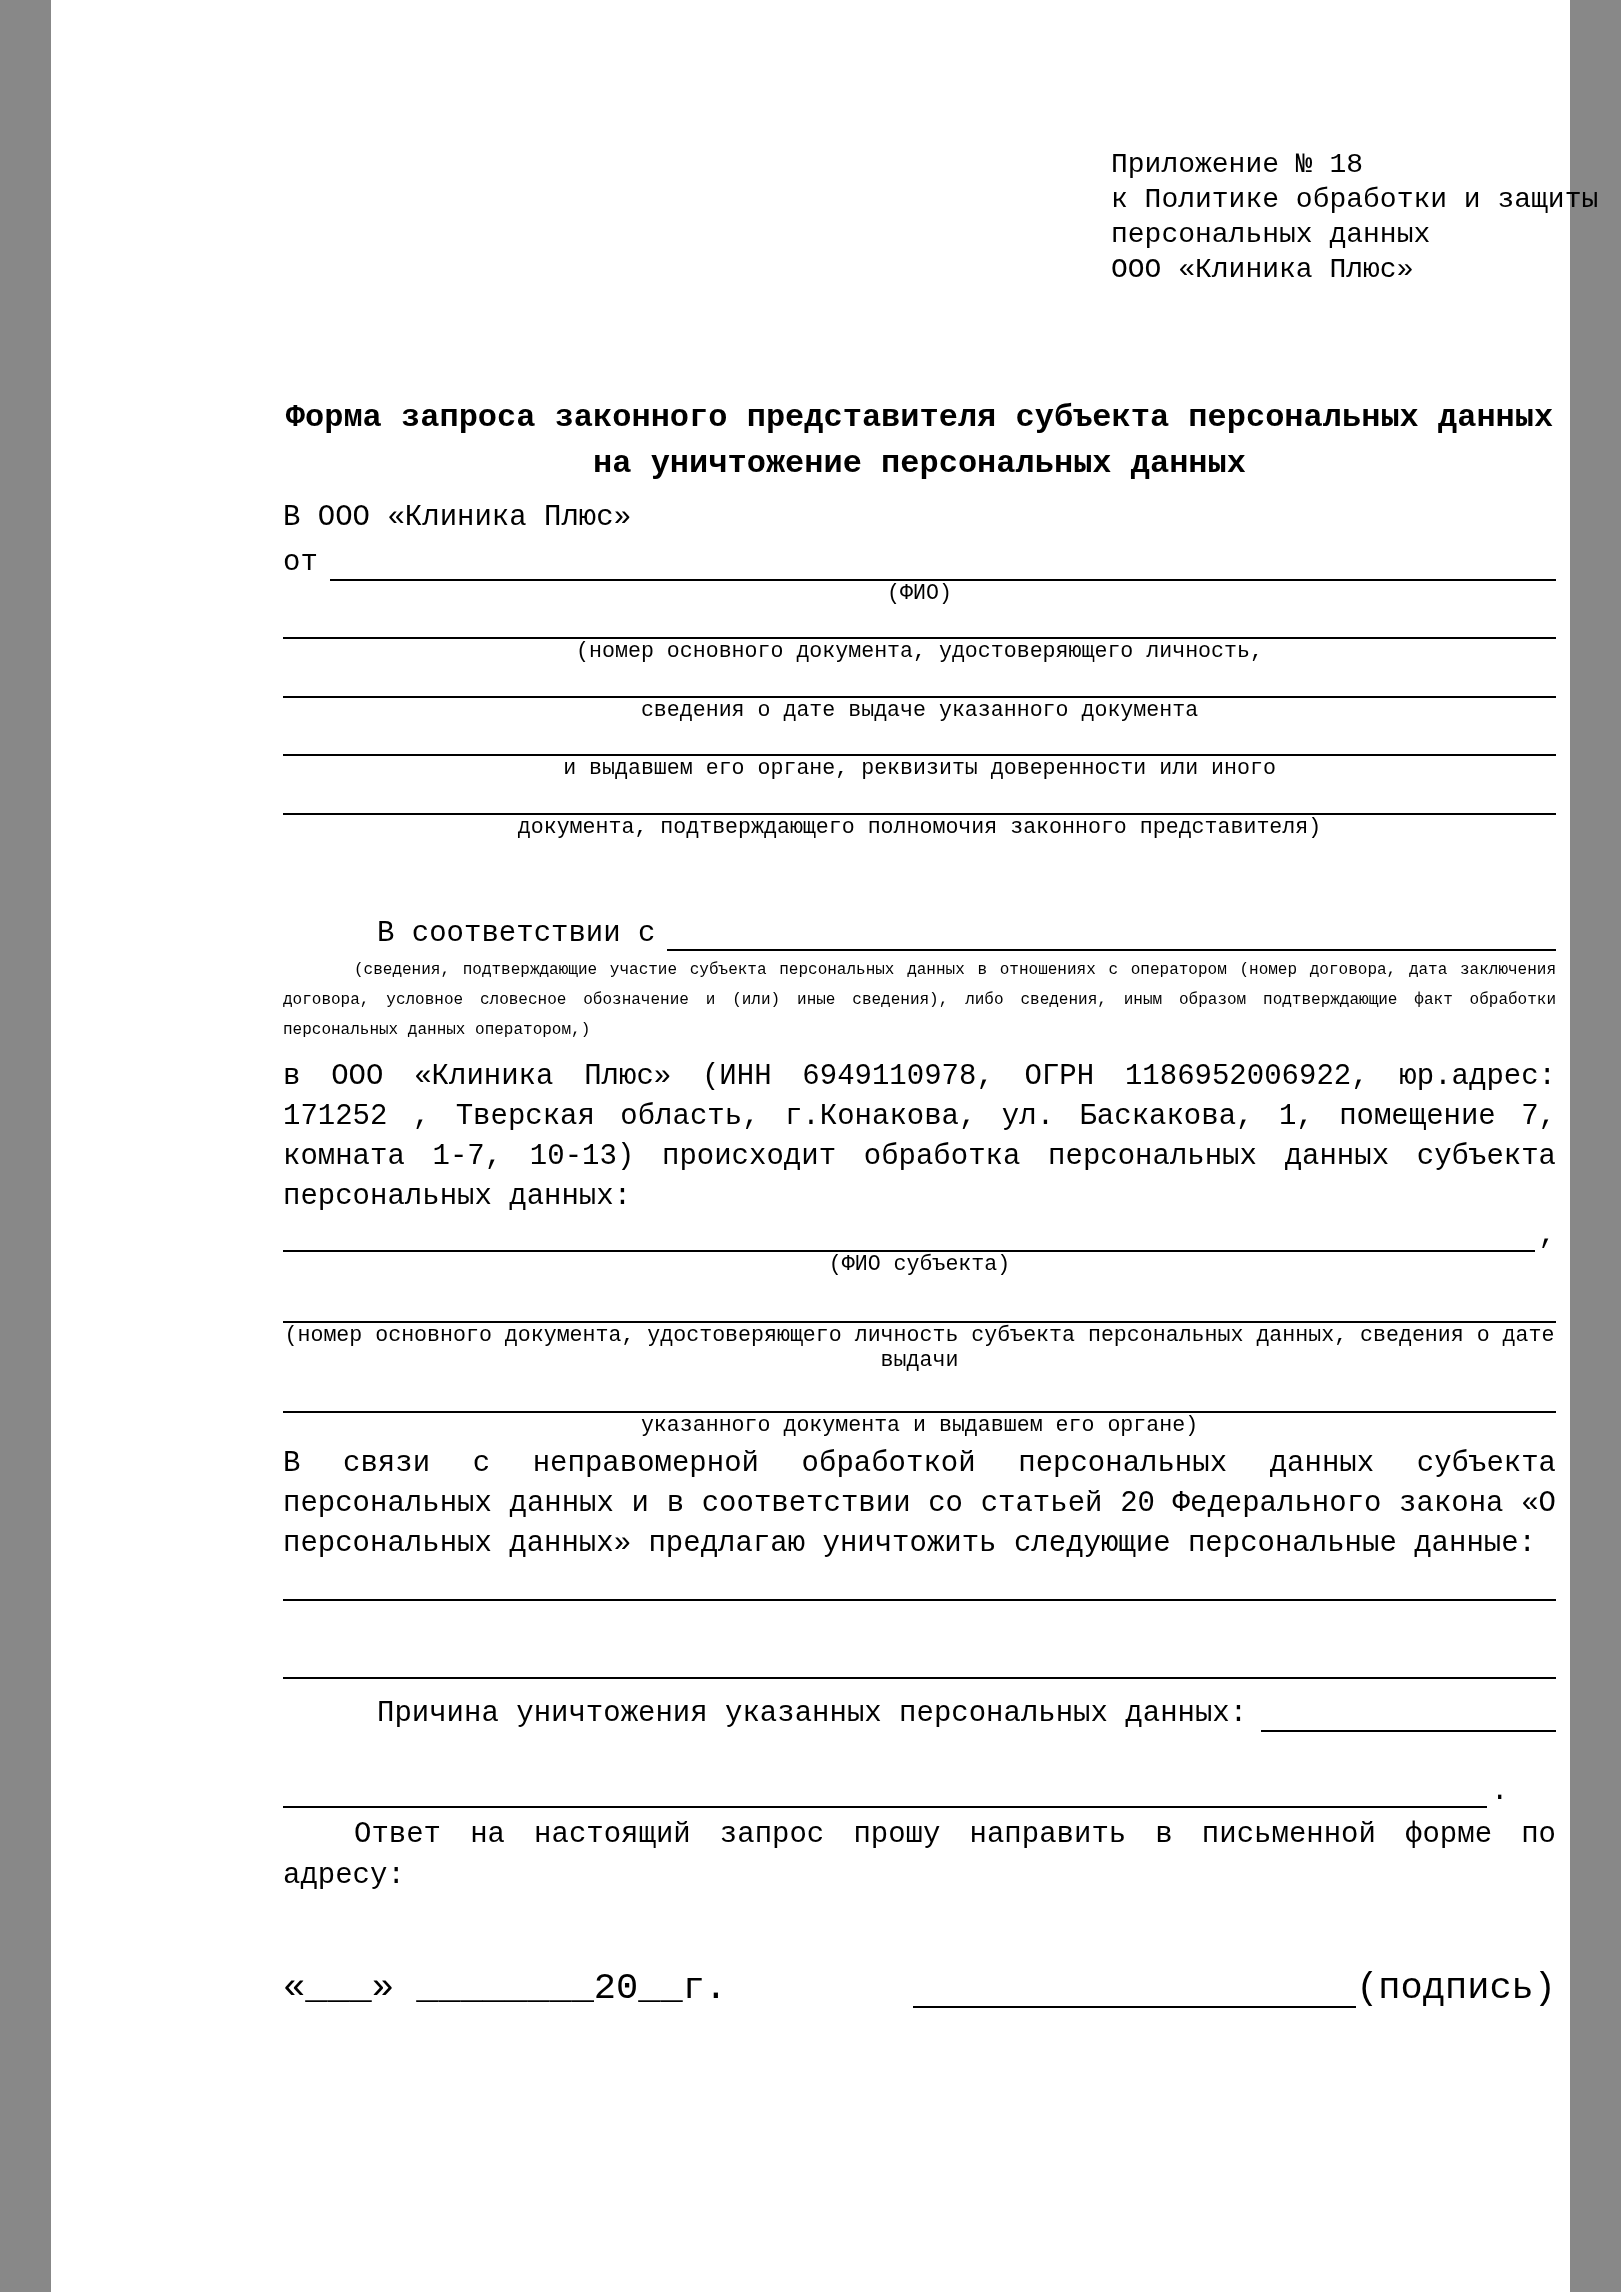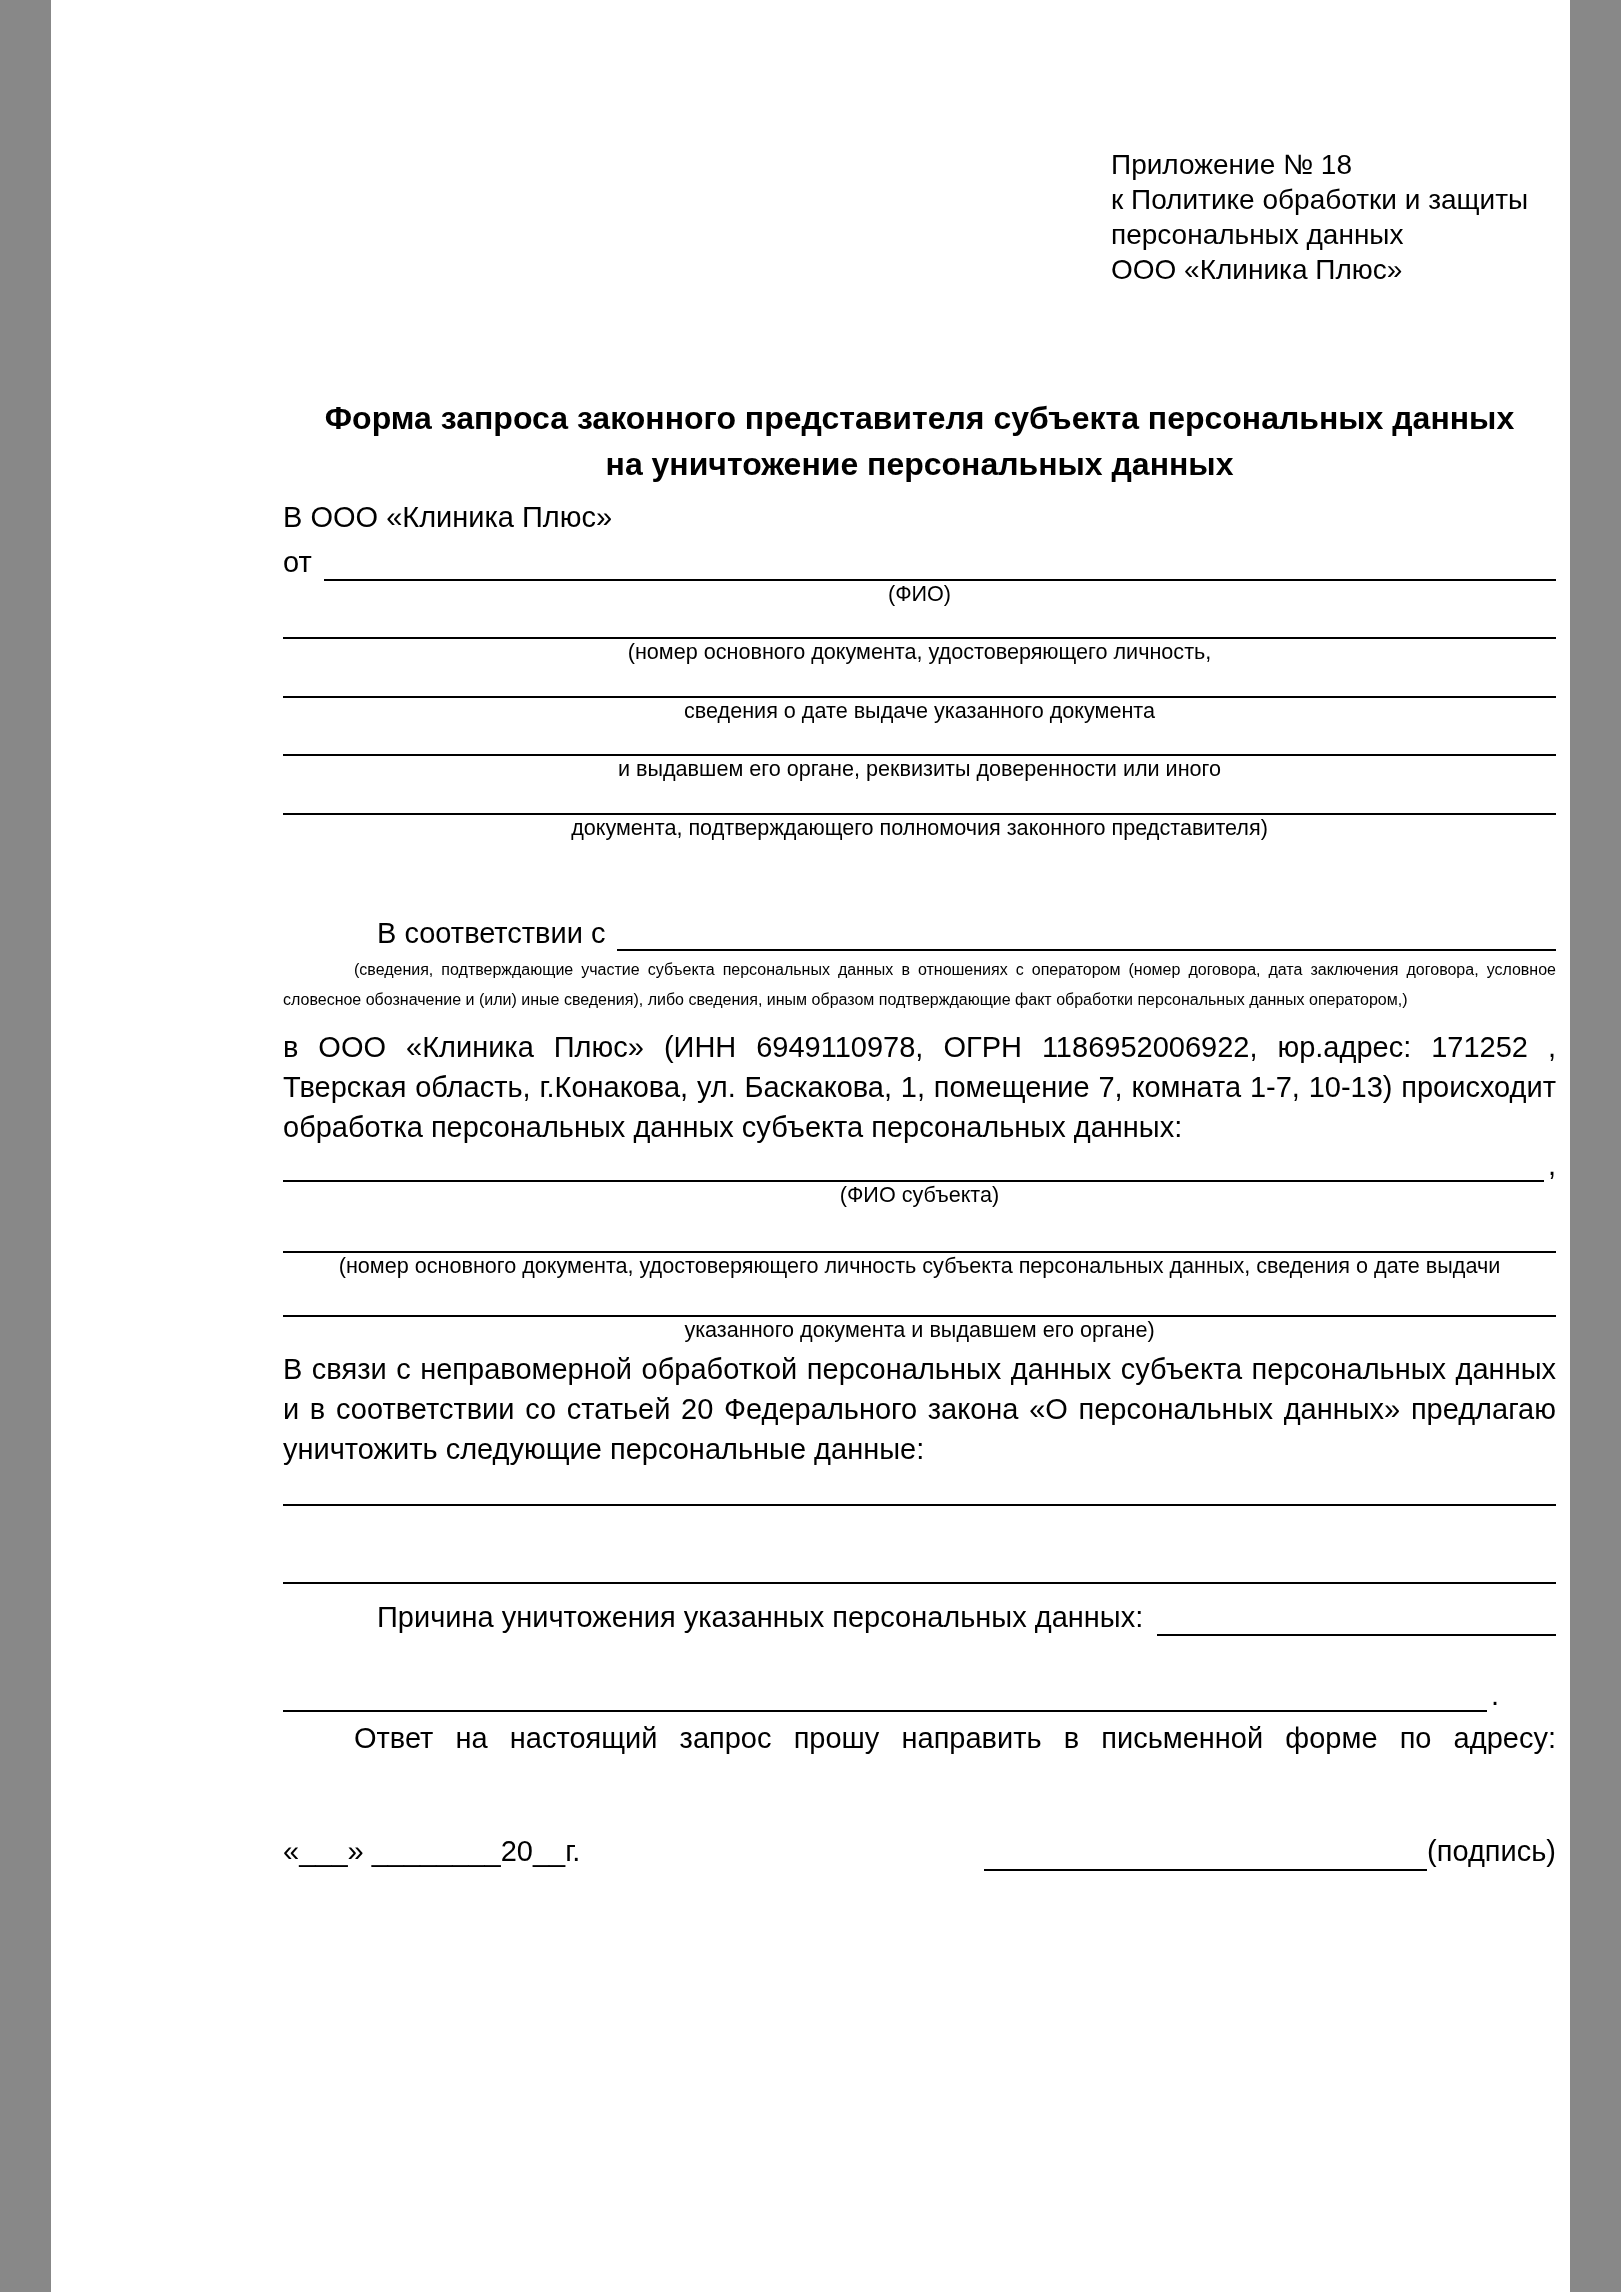--- a/index.html
+++ b/index.html
@@ -2,21 +2,21 @@
 <html lang="ru"><head>
 <meta charset="utf-8">
 <style>
   * { margin:0; padding:0; box-sizing:border-box; }
   html,body { background:#888; }
   .page {
     position:relative;
     width:1519px; height:2293px;
     margin:0 auto;
     background:#ffffff;
-    font-family:Liberation Sans, sans-serif;
+    font-family:Liberation Mono, monospace;
     color:#000;
   }
   .content {
     position:absolute; left:232px; top:0; width:1273px;
   }
   
   .appendix {
     margin-top:147px; margin-left:828px;
     font-size:28px; line-height:35px; white-space:nowrap;
   }
@@ -60,21 +60,21 @@
   .period-row .blankline { width:1204px; height:35px; }
   .reply-line1 {
     margin-top:5.9px; font-size:29px; line-height:41px;
     text-align:justify; text-align-last:justify; text-indent:71px;
   }
   .reply-line2 { display:flex; align-items:flex-end; font-size:29px; height:43px; }
   .reply-line2 .blankline { width:533px; height:37px; }
   .reply-tail { padding-left:5.9px; line-height:37px; white-space:nowrap; }
   .sig-row {
     display:flex; align-items:flex-end; justify-content:space-between;
-    margin-top:67px; font-size:29px; height:45px;text-align:center;
+    margin-top:67px; font-size:37px; height:45px;text-align:center;
   }
   .sig-date { line-height:39px; white-space:nowrap; }
   .sig-right { display:flex; align-items:flex-end; }
   .sig-line { width:443px; height:39px; border-bottom:2.9px solid #000; }
   .sig-cap { line-height:39px; white-space:nowrap; }
 </style>
 </head>
 <body>
 
 <div class="page">

